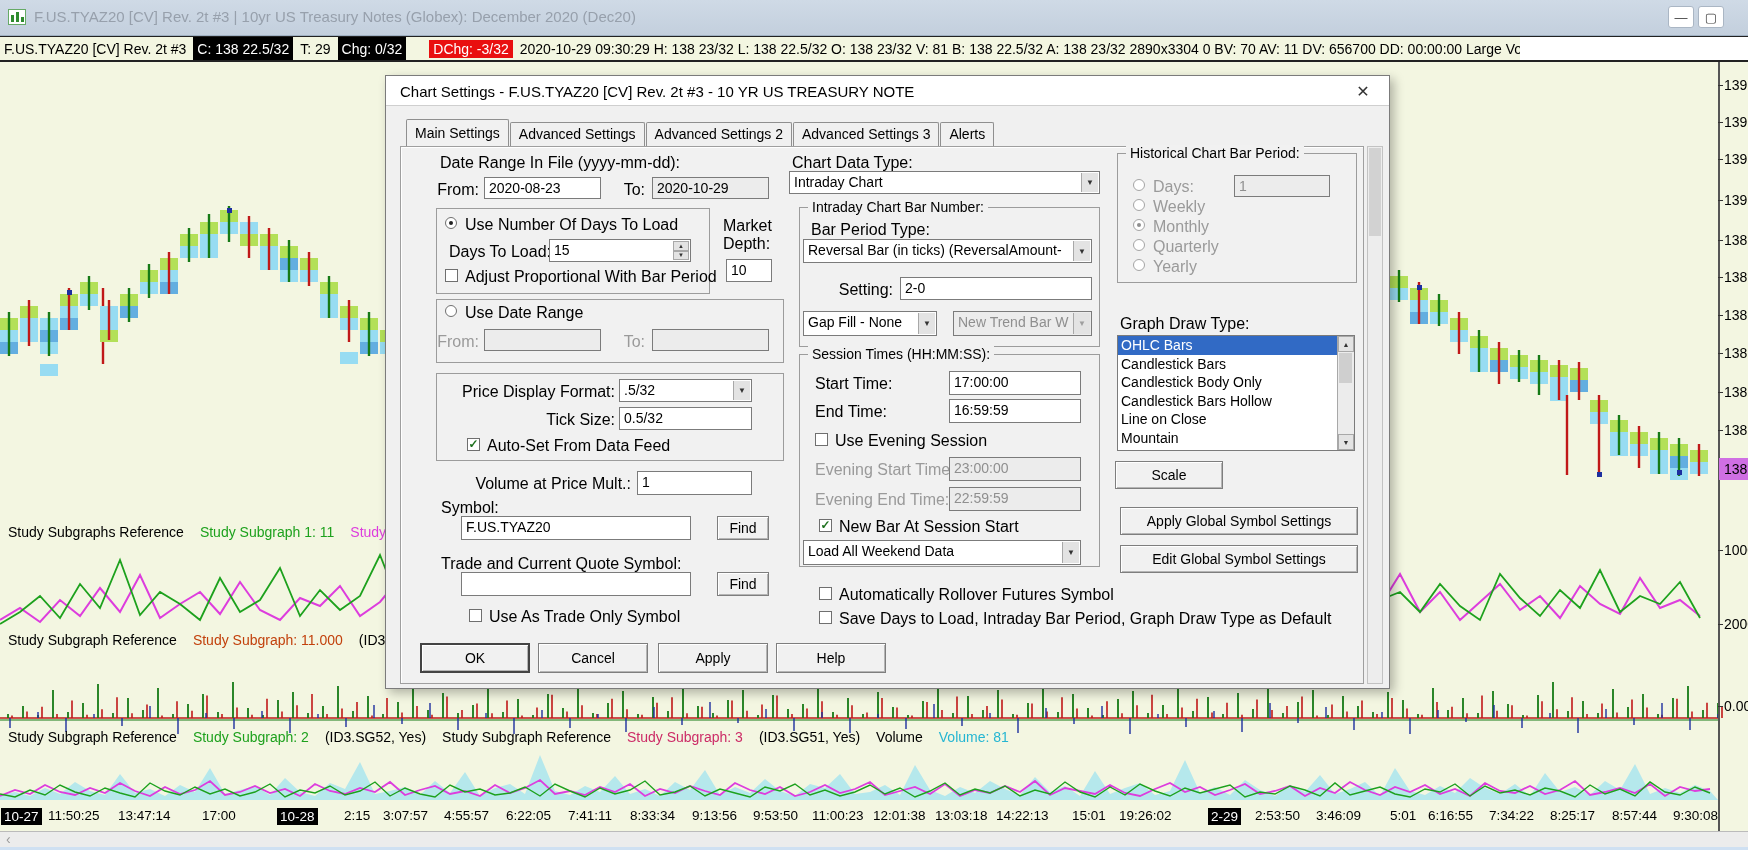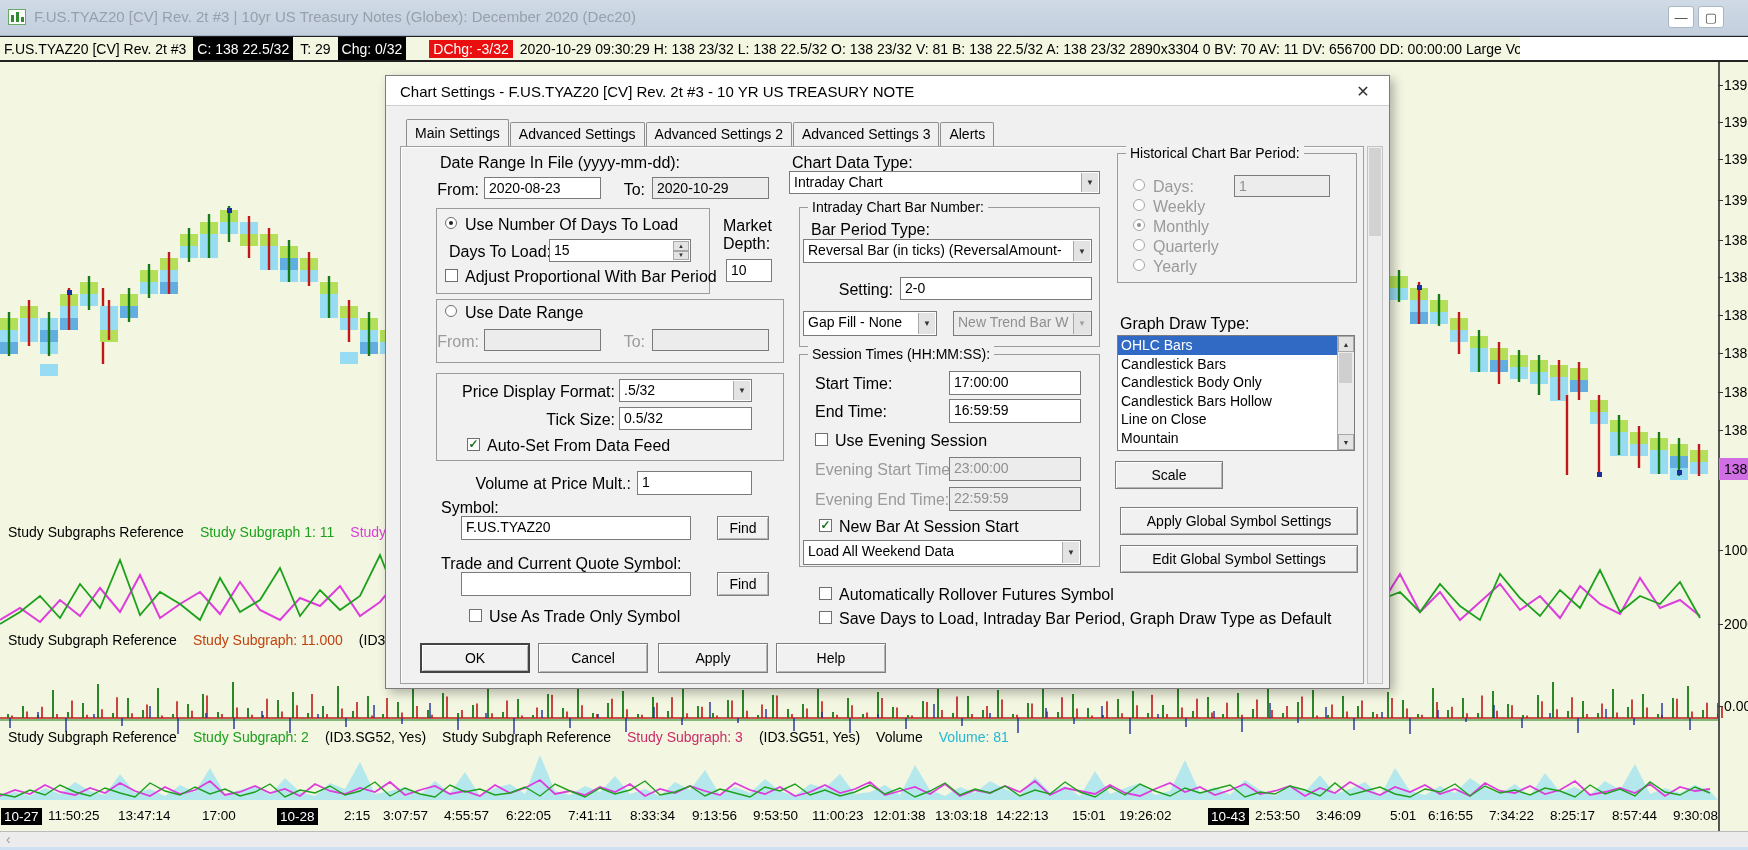--- a/index.html
+++ b/index.html
@@ -613,21 +613,21 @@
       <div class="ts" style="left: 568px;">7:41:11</div>
       <div class="ts" style="left: 630px;">8:33:34</div>
       <div class="ts" style="left: 692px;">9:13:56</div>
       <div class="ts" style="left: 753px;">9:53:50</div>
       <div class="ts" style="left: 812px;">11:00:23</div>
       <div class="ts" style="left: 873px;">12:01:38</div>
       <div class="ts" style="left: 935px;">13:03:18</div>
       <div class="ts" style="left: 996px;">14:22:13</div>
       <div class="ts" style="left: 1072px;">15:01</div>
       <div class="ts" style="left: 1119px;">19:26:02</div>
-      <div class="ts badge" style="left: 1208px;">10-43</div>
+      <div class="ts badge" style="left: 1208px;">2-29</div>
       <div class="ts" style="left: 1255px;">2:53:50</div>
       <div class="ts" style="left: 1316px;">3:46:09</div>
       <div class="ts" style="left: 1390px;">5:01</div>
       <div class="ts" style="left: 1428px;">6:16:55</div>
       <div class="ts" style="left: 1489px;">7:34:22</div>
       <div class="ts" style="left: 1550px;">8:25:17</div>
       <div class="ts" style="left: 1612px;">8:57:44</div>
       <div class="ts" style="left: 1673px;">9:30:08</div>
     </div>
 

